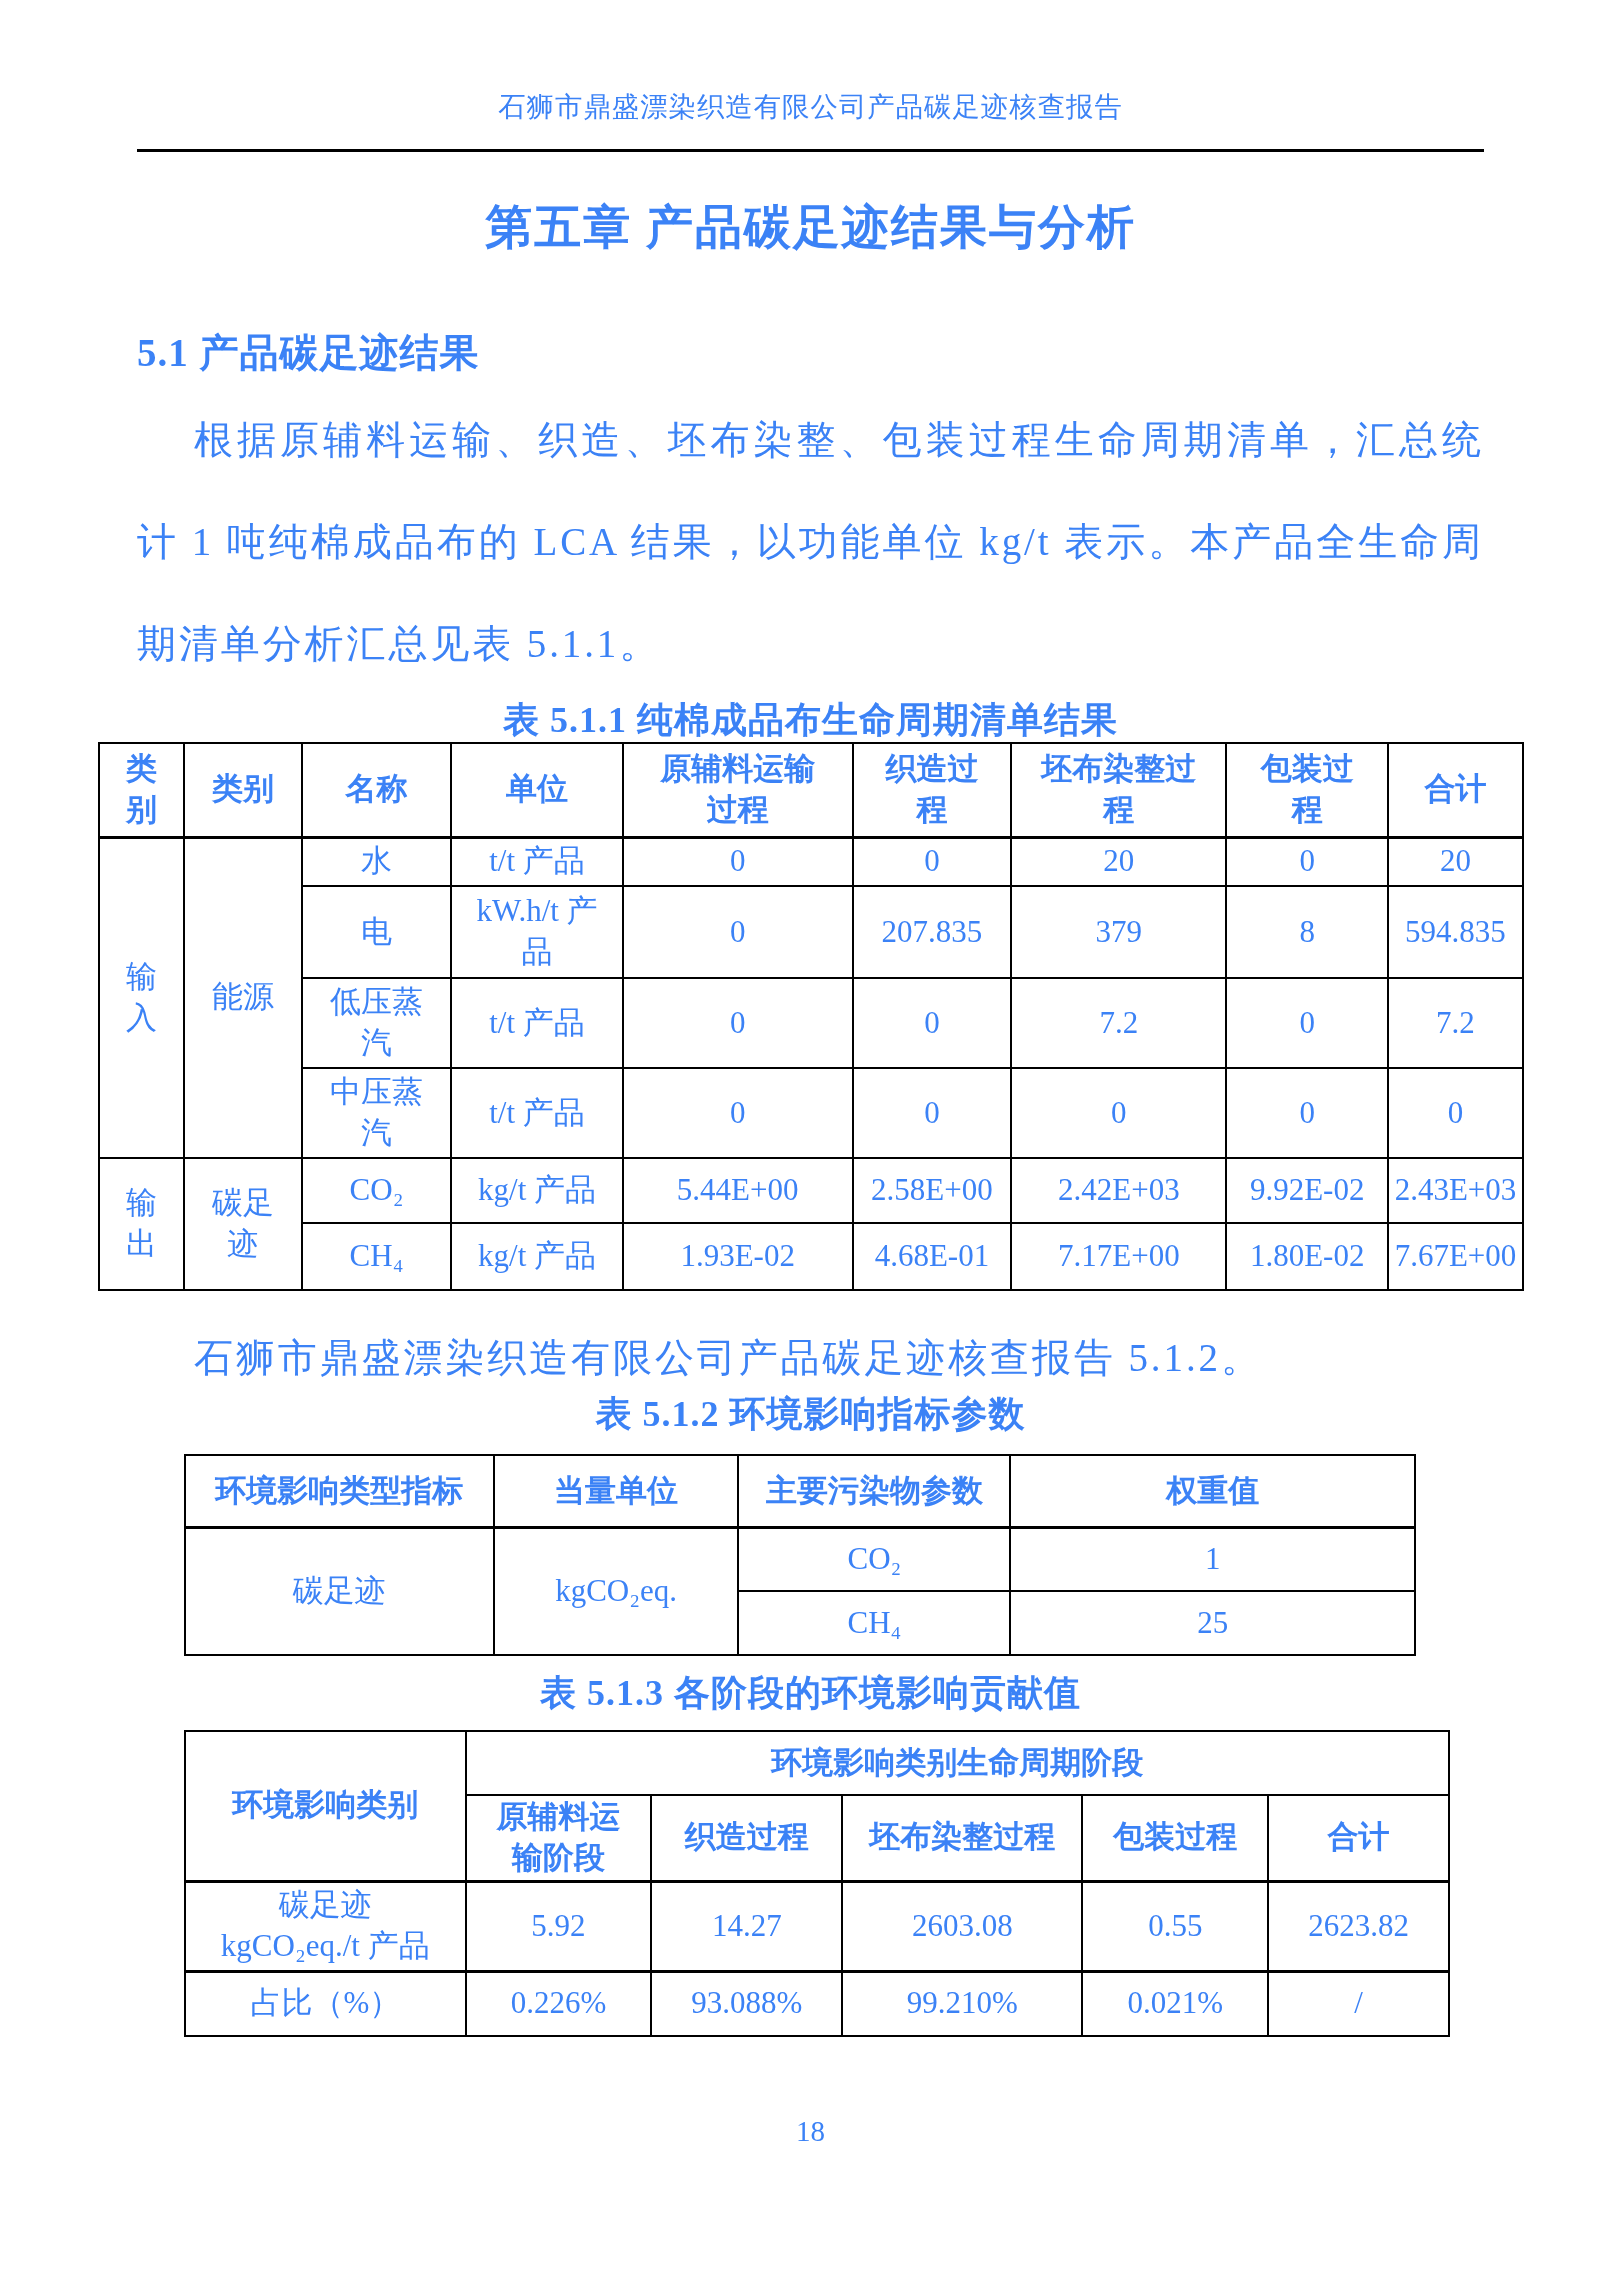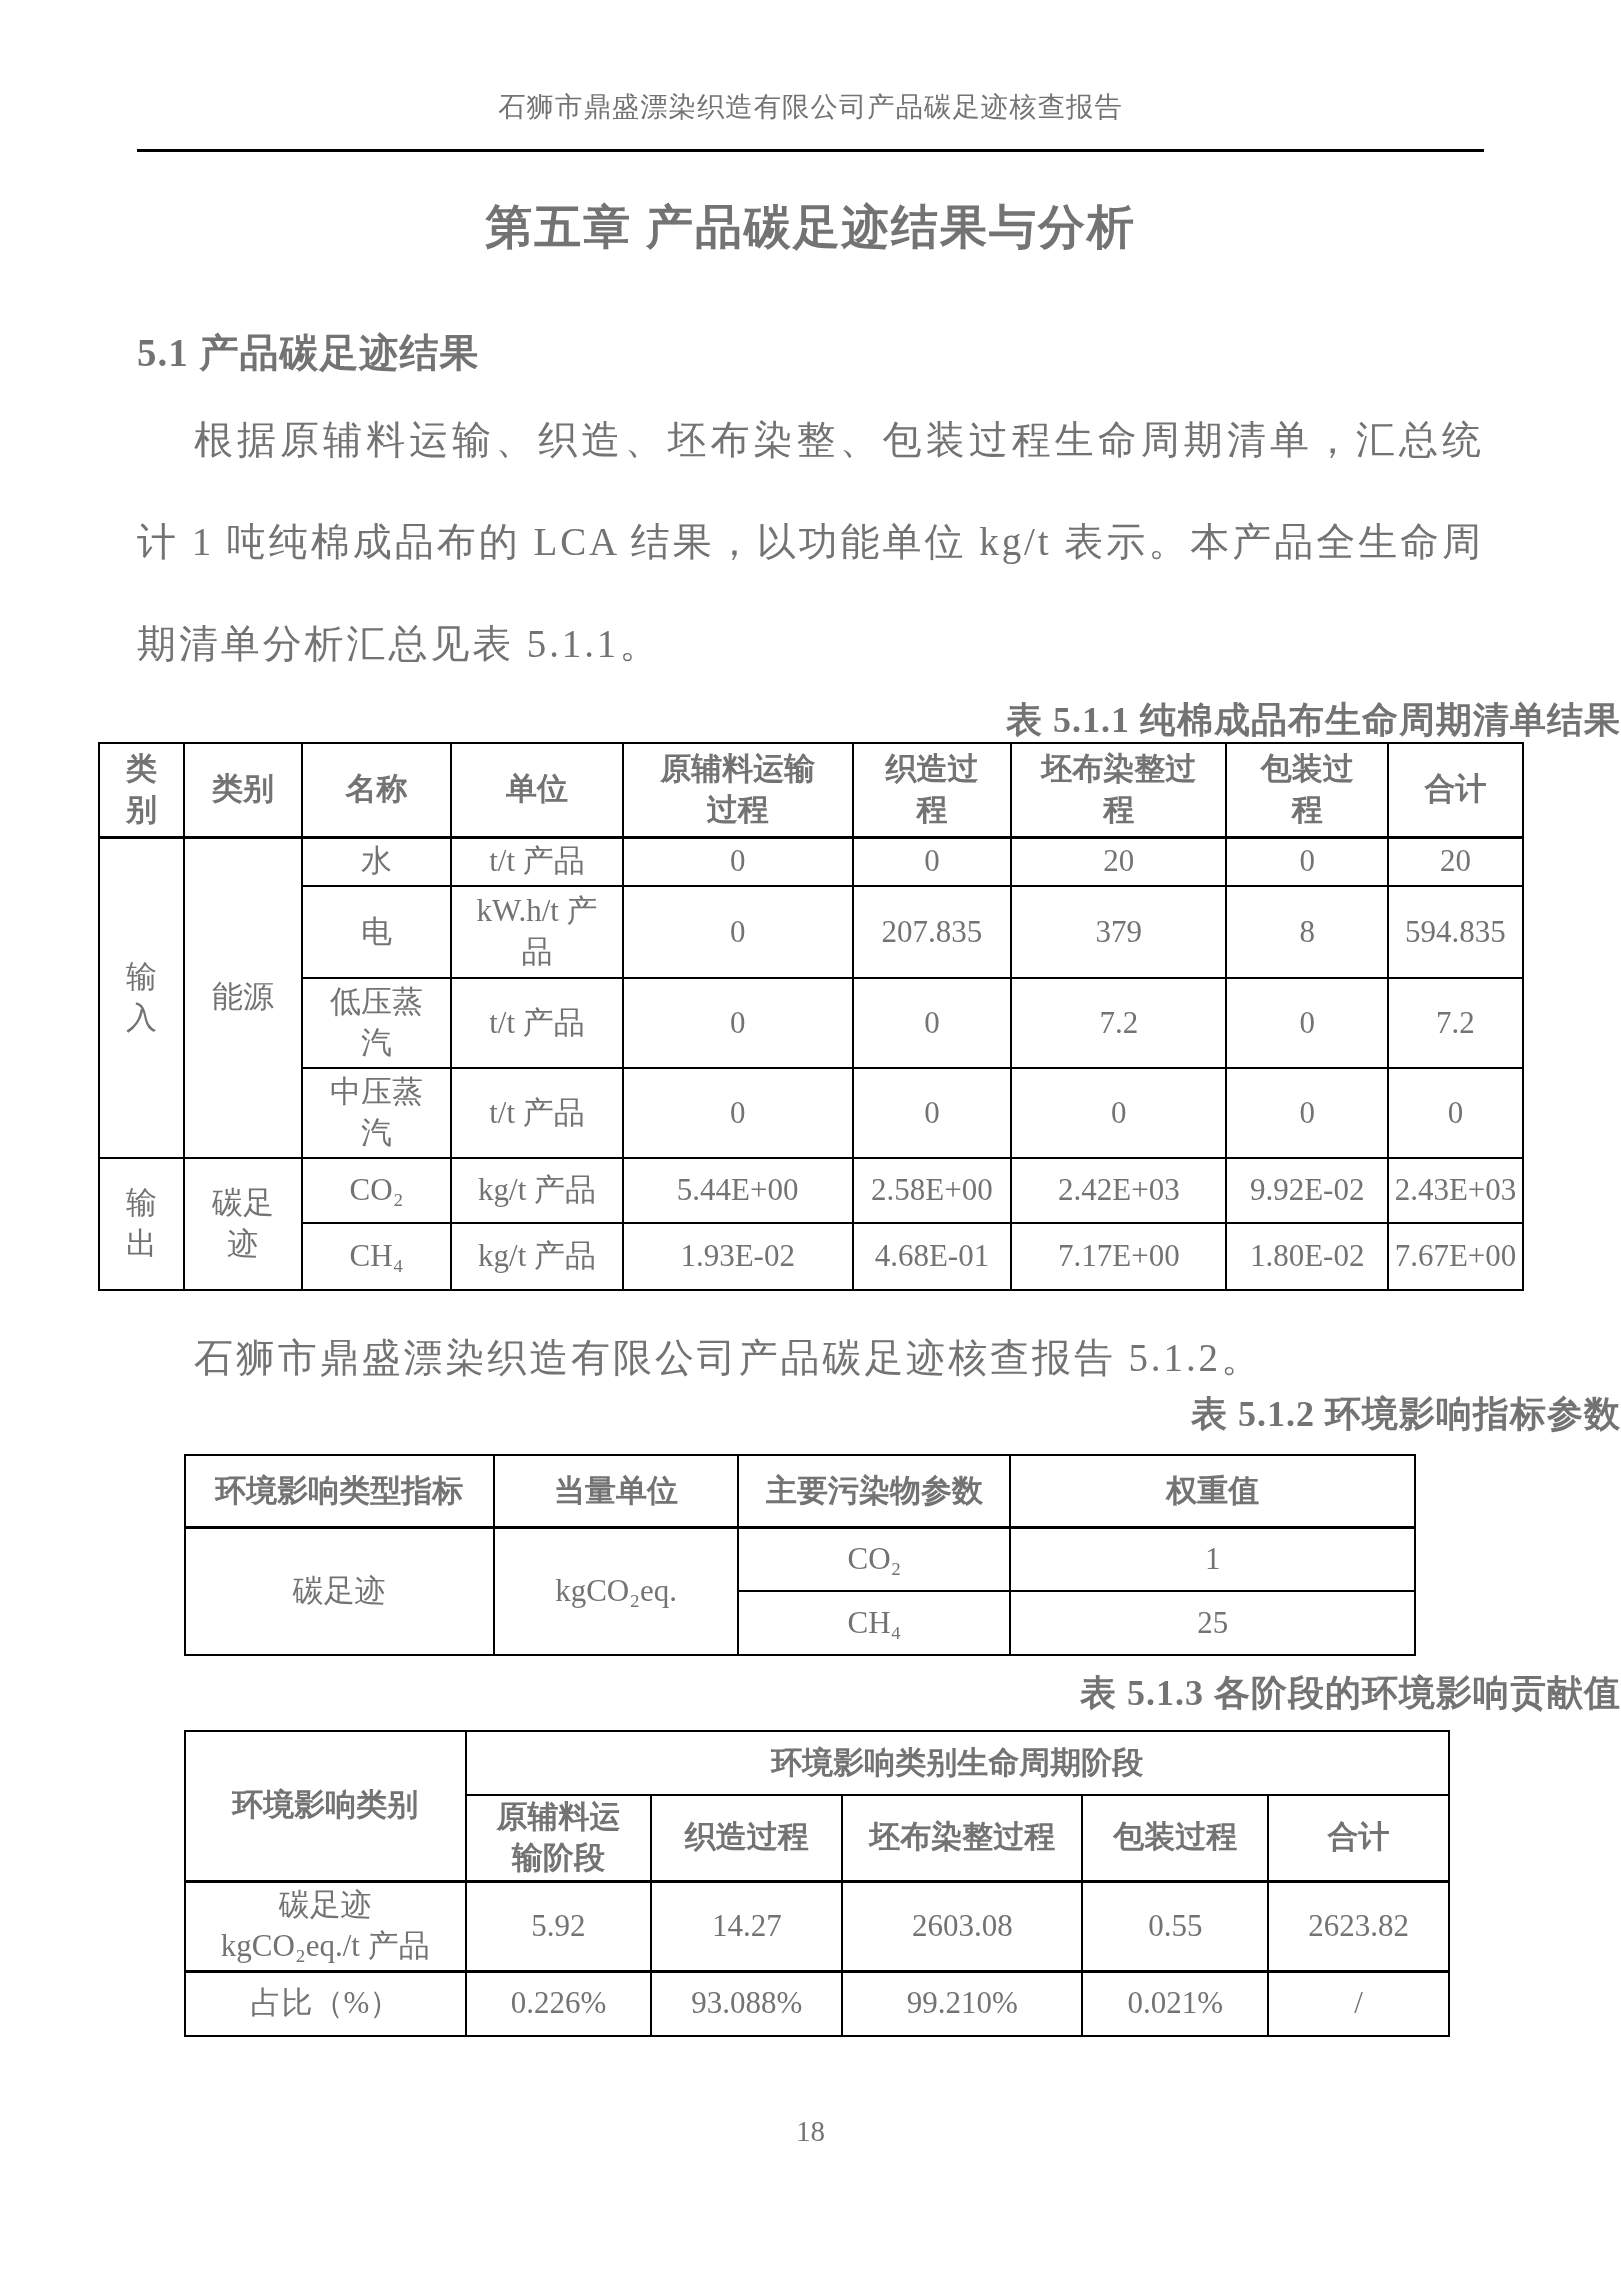--- a/index.html
+++ b/index.html
@@ -1,33 +1,33 @@
 <!DOCTYPE html>
 <html><head>
 <meta charset="utf-8">
 <style>
   * { margin:0; padding:0; box-sizing:border-box; }
   html,body { background:#888; }
   .page {
     position:relative; width:1621px; height:2293px; margin:0 auto;
-    background:#ffffff; color:#737373;
+    background:#ffffff; color:#3b82f6;
     font-family:"Liberation Serif","DejaVu Serif",serif;
     overflow:hidden;
   }
   .doc-header { margin:0 137px; padding-top:86px; text-align:center;
     font-size:27.4px; line-height:43px; letter-spacing:1px; }
   .header-rule { margin:19.6px 137px 0 137px; height:3.9px; background:#000; }
   .chapter-title { margin-top:49px; text-align:center; font-size:47px;
     font-weight:bold; line-height:53px; letter-spacing:2px; }
   .section-title { margin:76px 137px 0 137px; font-size:39px;
     font-weight:bold; line-height:45px; letter-spacing:1px; }
   .body-para { margin:13.7px 137px 0 137px; font-size:39px; line-height:102px;
     text-indent:57px; text-align:justify; letter-spacing:2.9px; }
   .body-para.single { margin-top:39px; line-height:55px; }
-  .tbl-caption { text-align:right; font-size:36px; font-weight:bold;
+  .tbl-caption { text-align:center; font-size:36px; font-weight:bold;
     line-height:43px; letter-spacing:1px; }
   .cap1 { margin-top:3.9px; }
   .cap2 { margin-top:7.8px; }
   .cap3 { margin-top:16px; }
 
   table.tbl { border-collapse:collapse; table-layout:fixed;
     border:2.9px solid #000; font-size:31px; }
   .tbl th, .tbl td { border:2px solid #000; text-align:center;
     vertical-align:middle; white-space:pre-line; line-height:1.32;
     padding:0 3.9px; overflow:hidden; }

